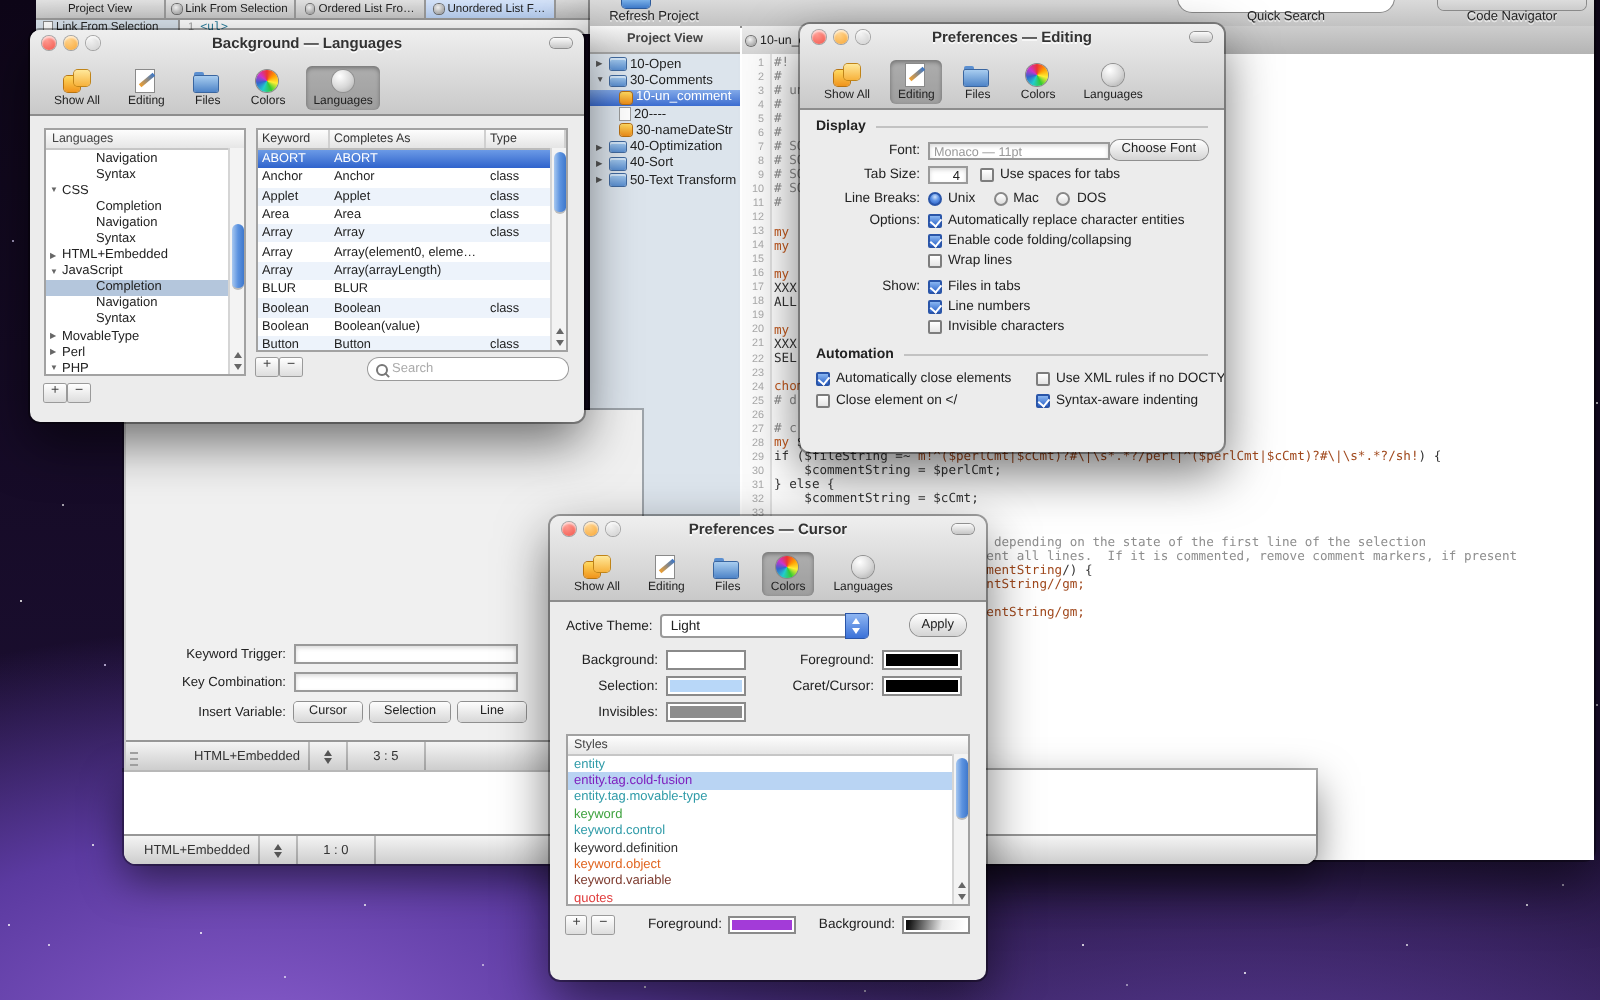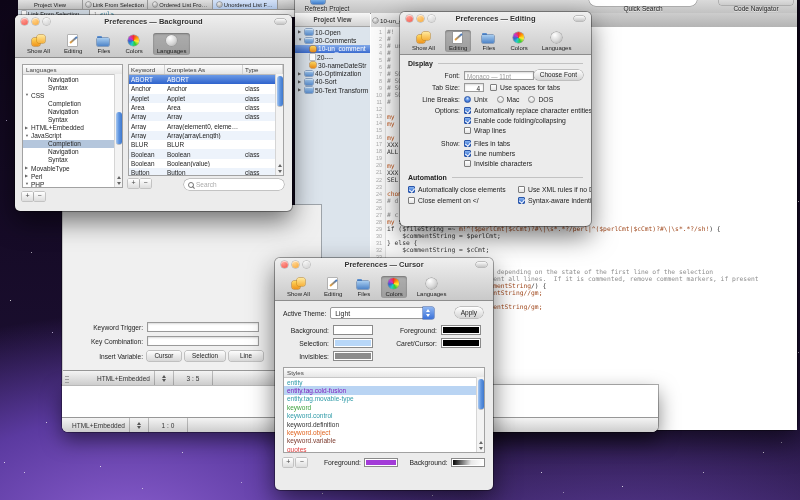--- a/index.html
+++ b/index.html
@@ -171,21 +171,21 @@
   .tr{display:flex;height:9.3px;font-size:6.4px;align-items:center;color:#222;}
   .tr:nth-of-type(odd){background:#edf3fb;}
   .tr.sel{background:linear-gradient(#6b9ae6,#2f63cc);color:#fff;}
   .tr span{padding-left:2px;white-space:nowrap;overflow:hidden;box-sizing:border-box;}
   .w1{width:36px;flex-shrink:0;} .w2{width:78px;flex-shrink:0;} .w3{flex:1;}
   .pmrow{position:absolute;display:flex;gap:1px;}
   .searchpill{position:absolute;left:169px;top:121px;width:100px;height:11px;border-radius:6px;background:#fff;
       box-shadow:0 0 0 .5px #9a9a9a;display:flex;align-items:center;}
   .searchpill .ph{font-size:6.5px;color:#aaa;}
   
-  #win-edit{left:400px;top:12px;width:191px;height:214px;z-index:8;}
+  #win-edit{left:400px;top:12px;width:212px;height:214px;z-index:8;}
   .ghead{display:flex;align-items:center;margin:5px 8px 2px 8px;font-size:7px;font-weight:bold;color:#222;}
   .ghead::after{content:"";flex:1;height:1px;background:#c2c2c2;margin-left:5px;}
   .erow{display:flex;align-items:center;margin:3px 8px 0 8px;font-size:6.8px;}
   .erow.topalign{align-items:flex-start;}
   .elabel{width:52px;text-align:right;margin-right:4px;color:#222;flex-shrink:0;}
   .efield{width:92px;height:9px;background:#fff;border:1px solid #9a9a9a;box-shadow:inset 0 1px 2px rgba(0,0,0,.15);
       font-size:6.3px;color:#999;padding:0 2px;line-height:9px;box-sizing:border-box;white-space:nowrap;overflow:hidden;}
   .tsfield{width:20px;height:9px;background:#fff;border:1px solid #9a9a9a;box-shadow:inset 0 1px 2px rgba(0,0,0,.15);
       font-size:6.5px;color:#222;text-align:right;padding:0 3px;line-height:9px;box-sizing:border-box;}
   .ck{display:flex;align-items:center;height:9.5px;font-size:6.8px;color:#222;white-space:nowrap;}
@@ -534,21 +534,21 @@
   </div>
 
   <div class="win" id="win-lang">
     <div class="chrome">
       <div class="titlebar">
         <span class="lights">
           <i class="tl red"></i>
           <i class="tl yel"></i>
           <i class="tl gry"></i>
         </span>
-        <span class="title">Preferences — Background</span>
+        <span class="title">Background — Languages</span>
         <span class="tpill"></span>
       </div>
       <div class="ptb">
 
           <div class="tbitem">
             <span class="tbicon ic-showall"></span>
             <span class="tblabel">Show All</span>
           </div>
 
           <div class="tbitem">

